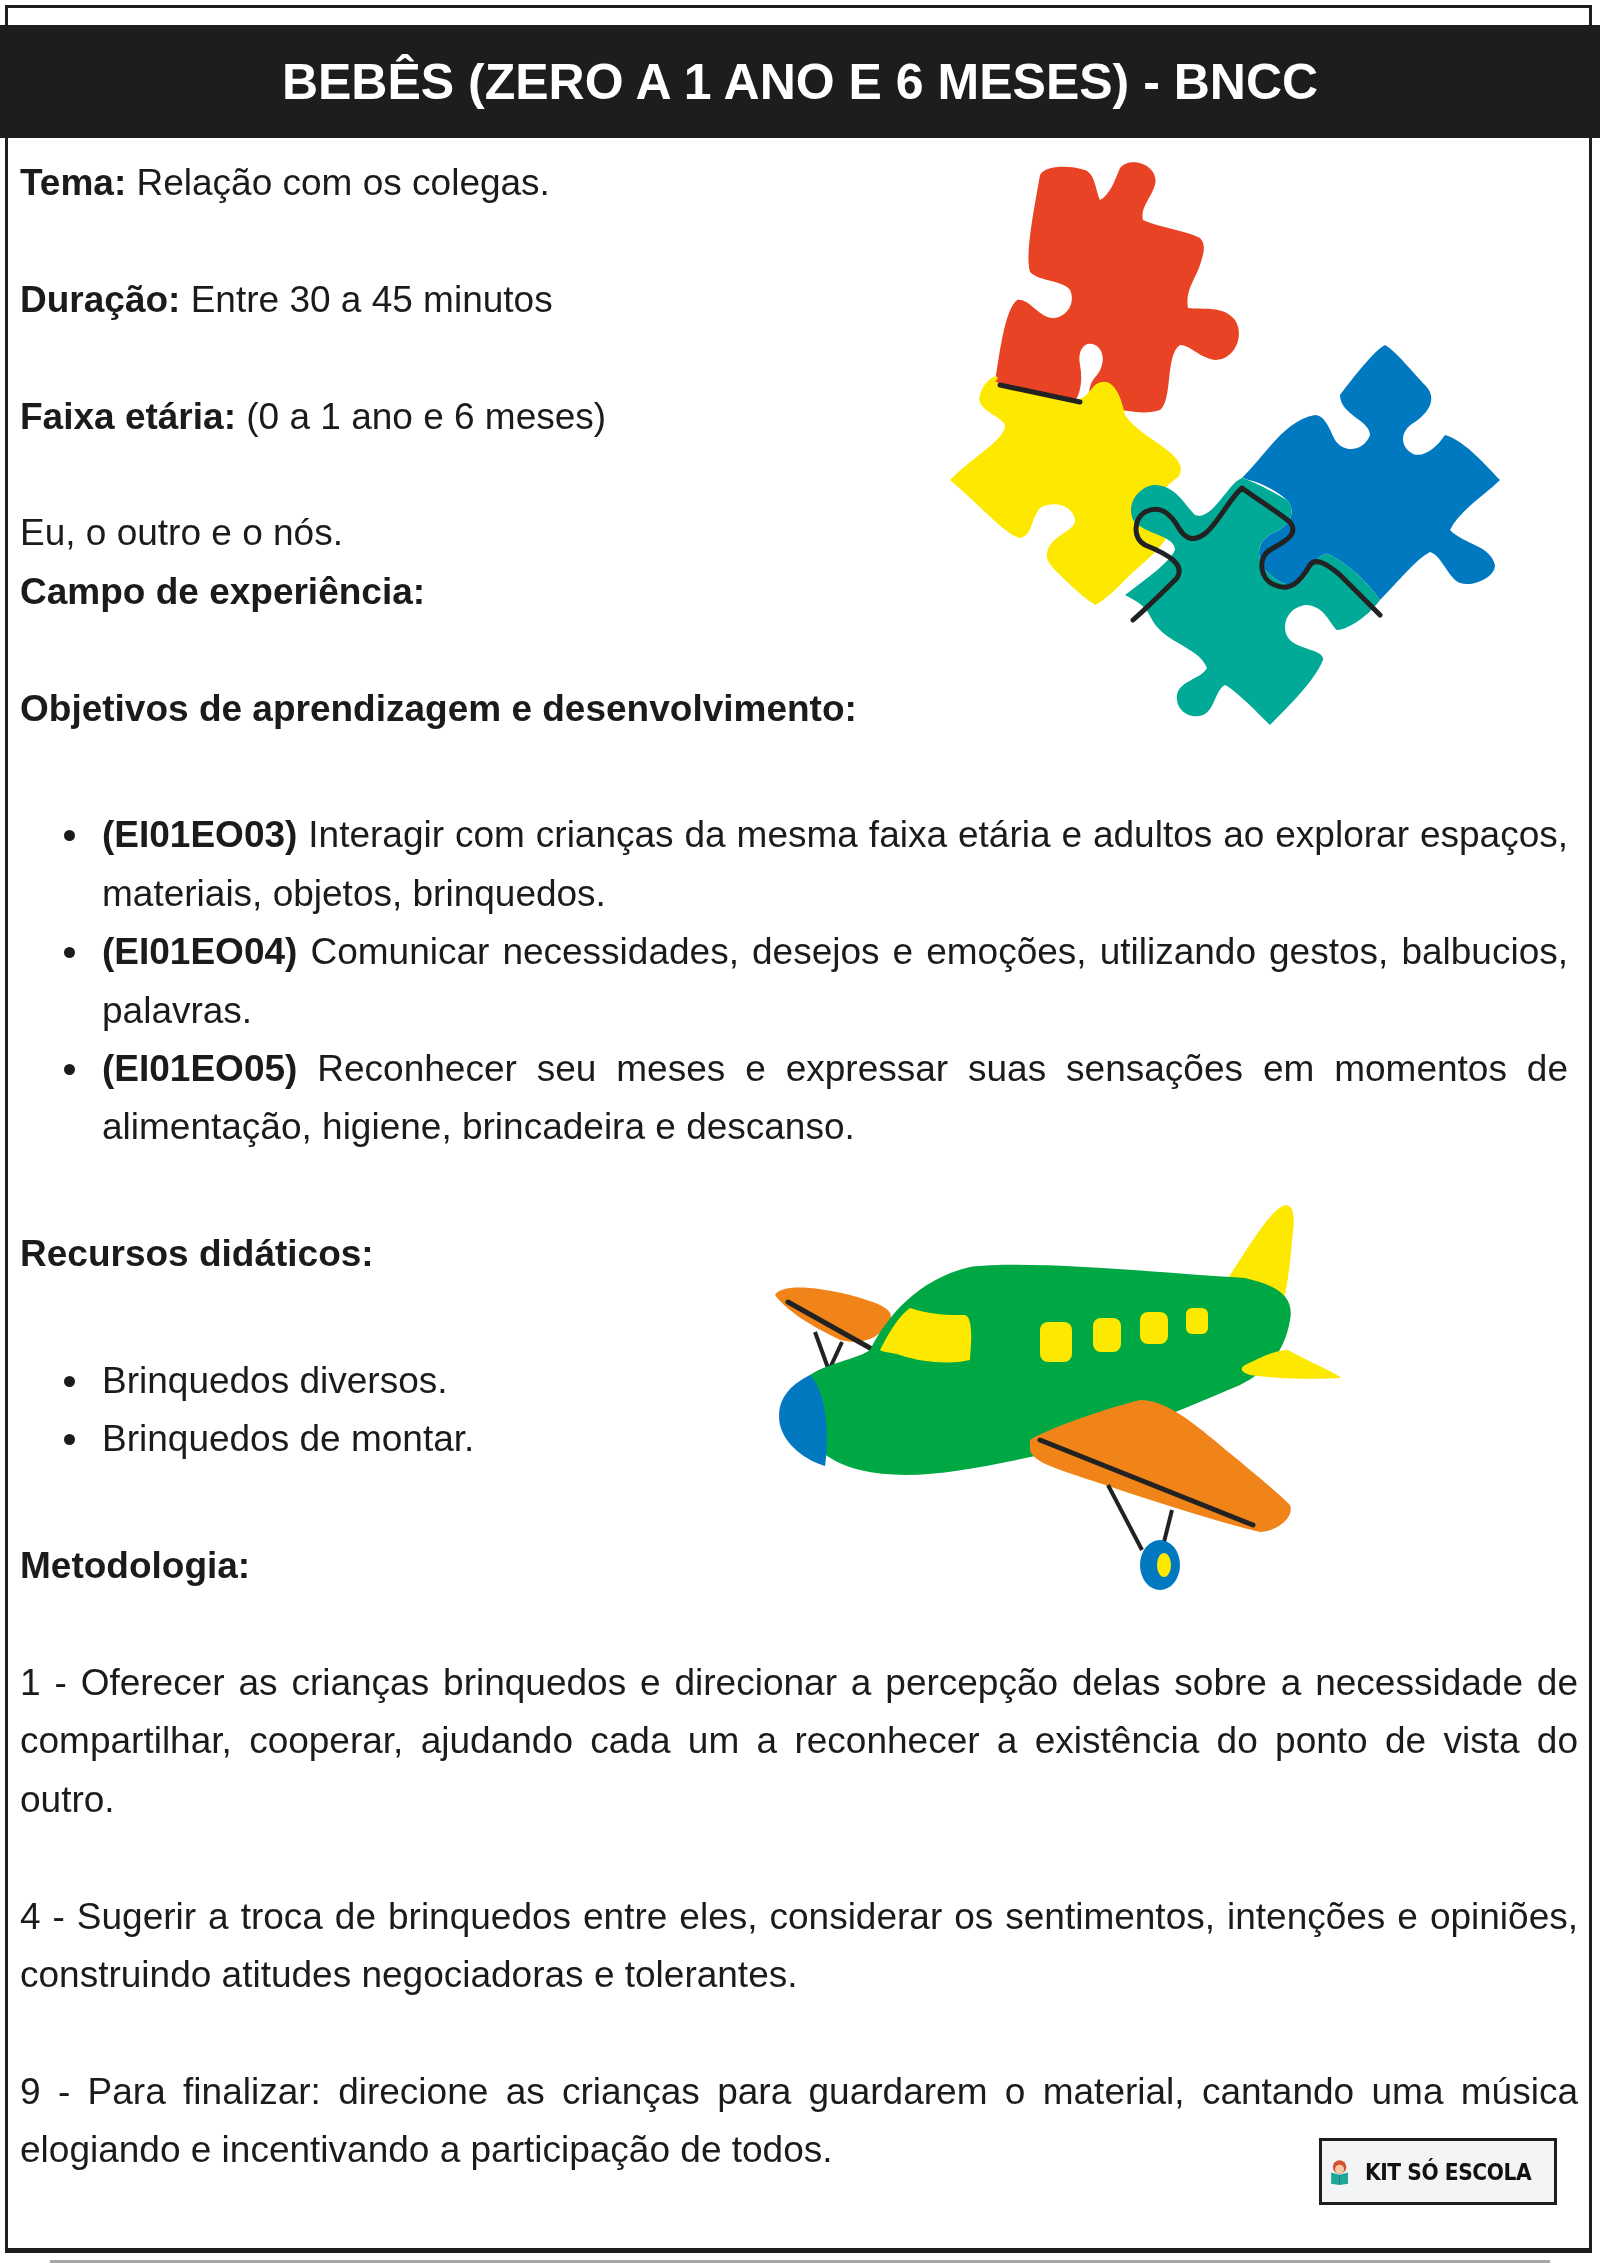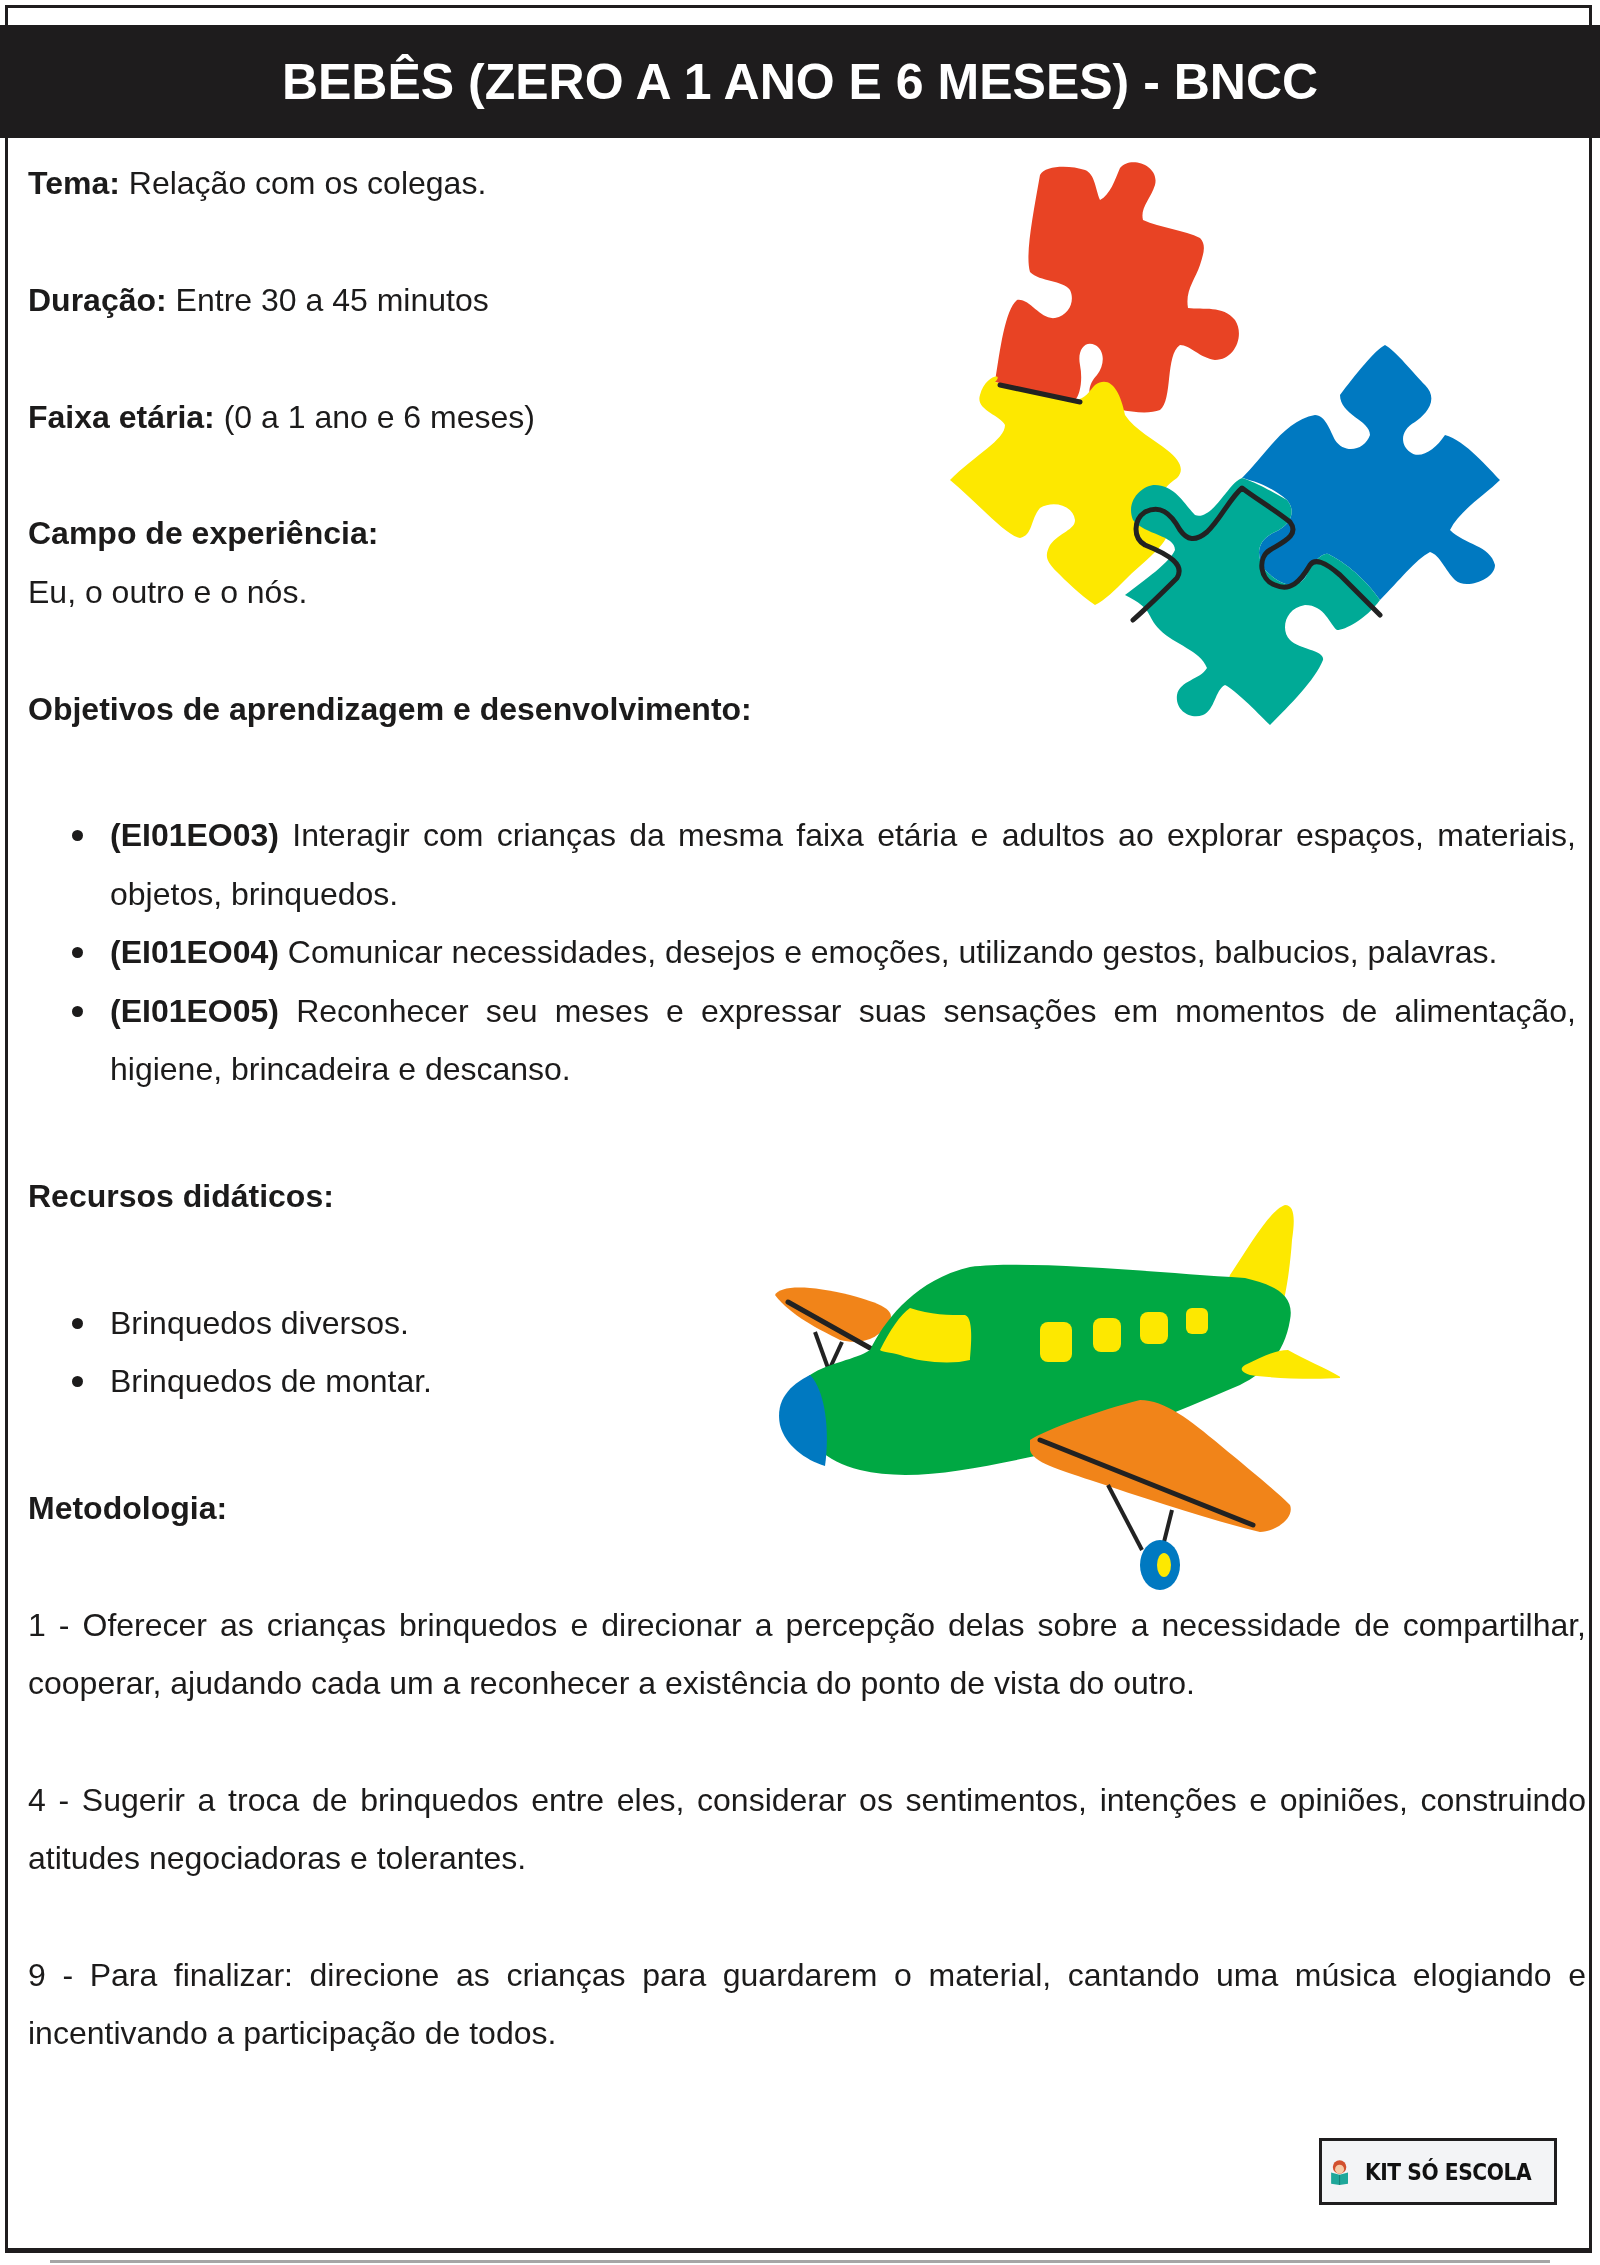--- a/index.html
+++ b/index.html
@@ -19,22 +19,22 @@
       position: absolute; left: 0; top: 25px; width: 1600px; height: 113px;
       background: #1e1c1d; color: #ffffff;
       display: flex; align-items: center; justify-content: center;
     }
     .header h1 {
       margin: 2px; font-size: 50px; font-weight: bold; letter-spacing: 0px;
       font-family: "Liberation Sans", sans-serif;
       text-align: center;
     }
     .content {
-      position: absolute; left: 28px; top: 154px; width: 1558px;
-      font-size: 32px; line-height: 58.4px;
+      position: absolute; left: 20px; top: 154px; width: 1558px;
+      font-size: 37px; line-height: 58.4px;
     }
     .line { display: block; min-height: 58.4px; }
     .b { font-weight: bold; }
     .blank { height: 58.4px; }
     .just { text-align: justify; }
     ul.bullets { list-style: none; margin: 10px; padding: 0; }
     ul.bullets li {
       position: relative; padding-left: 72px; text-align: justify;
     }
     ul.bullets li .dot {
@@ -78,22 +78,22 @@
   <path d="M55 225 L135 242" fill="none" stroke="#222" stroke-width="5" stroke-linecap="round"></path>
 </svg>
 
 <div class="content">
   <span class="line"><span class="b">Tema:</span> <span>Relação com os colegas.</span></span>
   <span class="line blank"></span>
   <span class="line"><span class="b">Duração:</span> <span>Entre 30 a 45 minutos</span></span>
   <span class="line blank"></span>
   <span class="line"><span class="b">Faixa etária:</span> <span>(0 a 1 ano e 6 meses)</span></span>
   <span class="line blank"></span>
+  <span class="line">Eu, o outro e o nós.</span>
   <span class="line b">Campo de experiência:</span>
-  <span class="line">Eu, o outro e o nós.</span>
   <span class="line blank"></span>
   <span class="line b">Objetivos de aprendizagem e desenvolvimento:</span>
   <span class="line blank"></span>
   <ul class="bullets">
     <li><span class="dot"></span><span class="b">(EI01EO03)</span> <span>Interagir com crianças da mesma faixa etária e adultos ao explorar espaços, materiais, objetos, brinquedos.</span></li>
     <li><span class="dot"></span><span class="b">(EI01EO04)</span> <span>Comunicar necessidades, desejos e emoções, utilizando gestos, balbucios, palavras.</span></li>
     <li><span class="dot"></span><span class="b">(EI01EO05)</span> <span>Reconhecer seu meses e expressar suas sensações em momentos de alimentação, higiene, brincadeira e descanso.</span></li>
   </ul>
   <span class="line blank"></span>
   <span class="line b">Recursos didáticos:</span>

